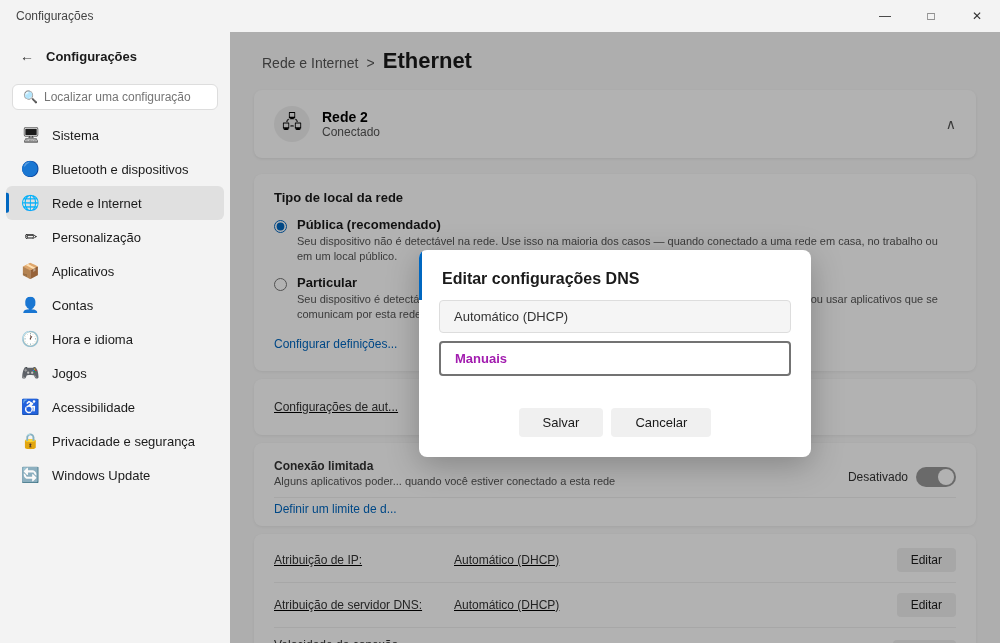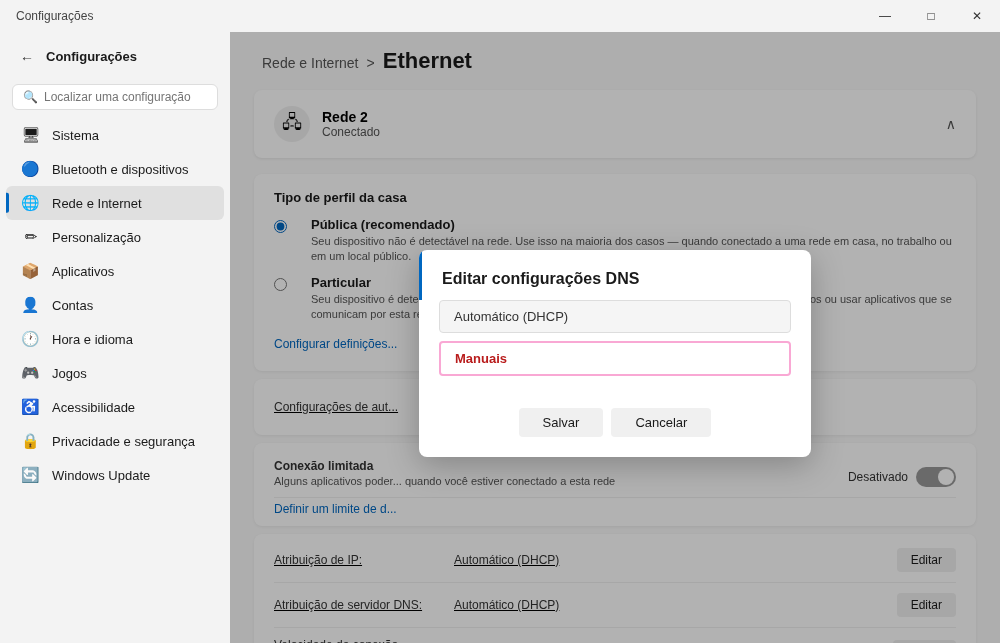--- a/index.html
+++ b/index.html
@@ -142,21 +142,21 @@
 
     
     .section-card {
       background: #fff;
       border-radius: 8px;
       padding: 16px 20px;
       margin-bottom: 8px;
       box-shadow: 0 1px 3px rgba(0,0,0,0.06);
     }
     .section-label { font-size: 13px; font-weight: 600; color: #1a1a1a; margin-bottom: 12px; }
-    .radio-option { display: flex; align-items: flex-start; gap: 24px; margin-bottom: 10px; }
+    .radio-option { display: flex; align-items: flex-start; gap: 10px; margin-bottom: 10px; }
     .radio-option input[type=radio] { margin-top: 3px; accent-color: #0067c0; }
     .radio-label { font-size: 13px; font-weight: 600; color: #1a1a1a; }
     .radio-desc { font-size: 11px; color: #555; margin-top: 2px; line-height: 1.4; }
 
     .configure-link { font-size: 12px; color: #0067c0; cursor: pointer; text-decoration: none; padding: 4px 0; display: inline-block; }
 
     
     .info-row {
       display: flex;
       align-items: center;
@@ -259,22 +259,22 @@
       border: 1px solid #ddd;
       border-radius: 4px;
       padding: 8px 14px;
       font-size: 13px;
       color: #333;
       cursor: pointer;
       margin-bottom: 8px;
     }
     .dialog-option.selected {
       background: #fff;
-      border: 2px solid #f9a8d4;
-      color: #b91c1c;
+      border: 2px solid #737373;
+      color: #a21caf;
       font-weight: 600;
     }
     .dialog-buttons {
       display: flex;
       gap: 8px;
       padding: 8px 20px 20px;
       justify-content: center;
     }
     .btn-save {
       background: #f0f0f0;
@@ -417,21 +417,21 @@
           <div class="network-icon">🖧</div>
           <div>
             <div class="network-name">Rede 2</div>
             <div class="network-status">Conectado</div>
           </div>
         </div>
         <span class="chevron-up">∧</span>
       </div>
 
       <div class="section-card">
-        <div class="section-label">Tipo de perfil da casa</div>
+        <div class="section-label">Tipo de local da rede</div>
         <div class="radio-option">
           <input type="radio" name="network-profile" checked="" style="">
           <div>
             <div class="radio-label">Pública (recomendado)</div>
             <div class="radio-desc">Seu dispositivo não é detectável na rede. Use isso na maioria dos casos — quando conectado a uma rede em casa, no trabalho ou em um local público.</div>
           </div>
         </div>
         <div class="radio-option">
           <input type="radio" name="network-profile" style="">
           <div>

